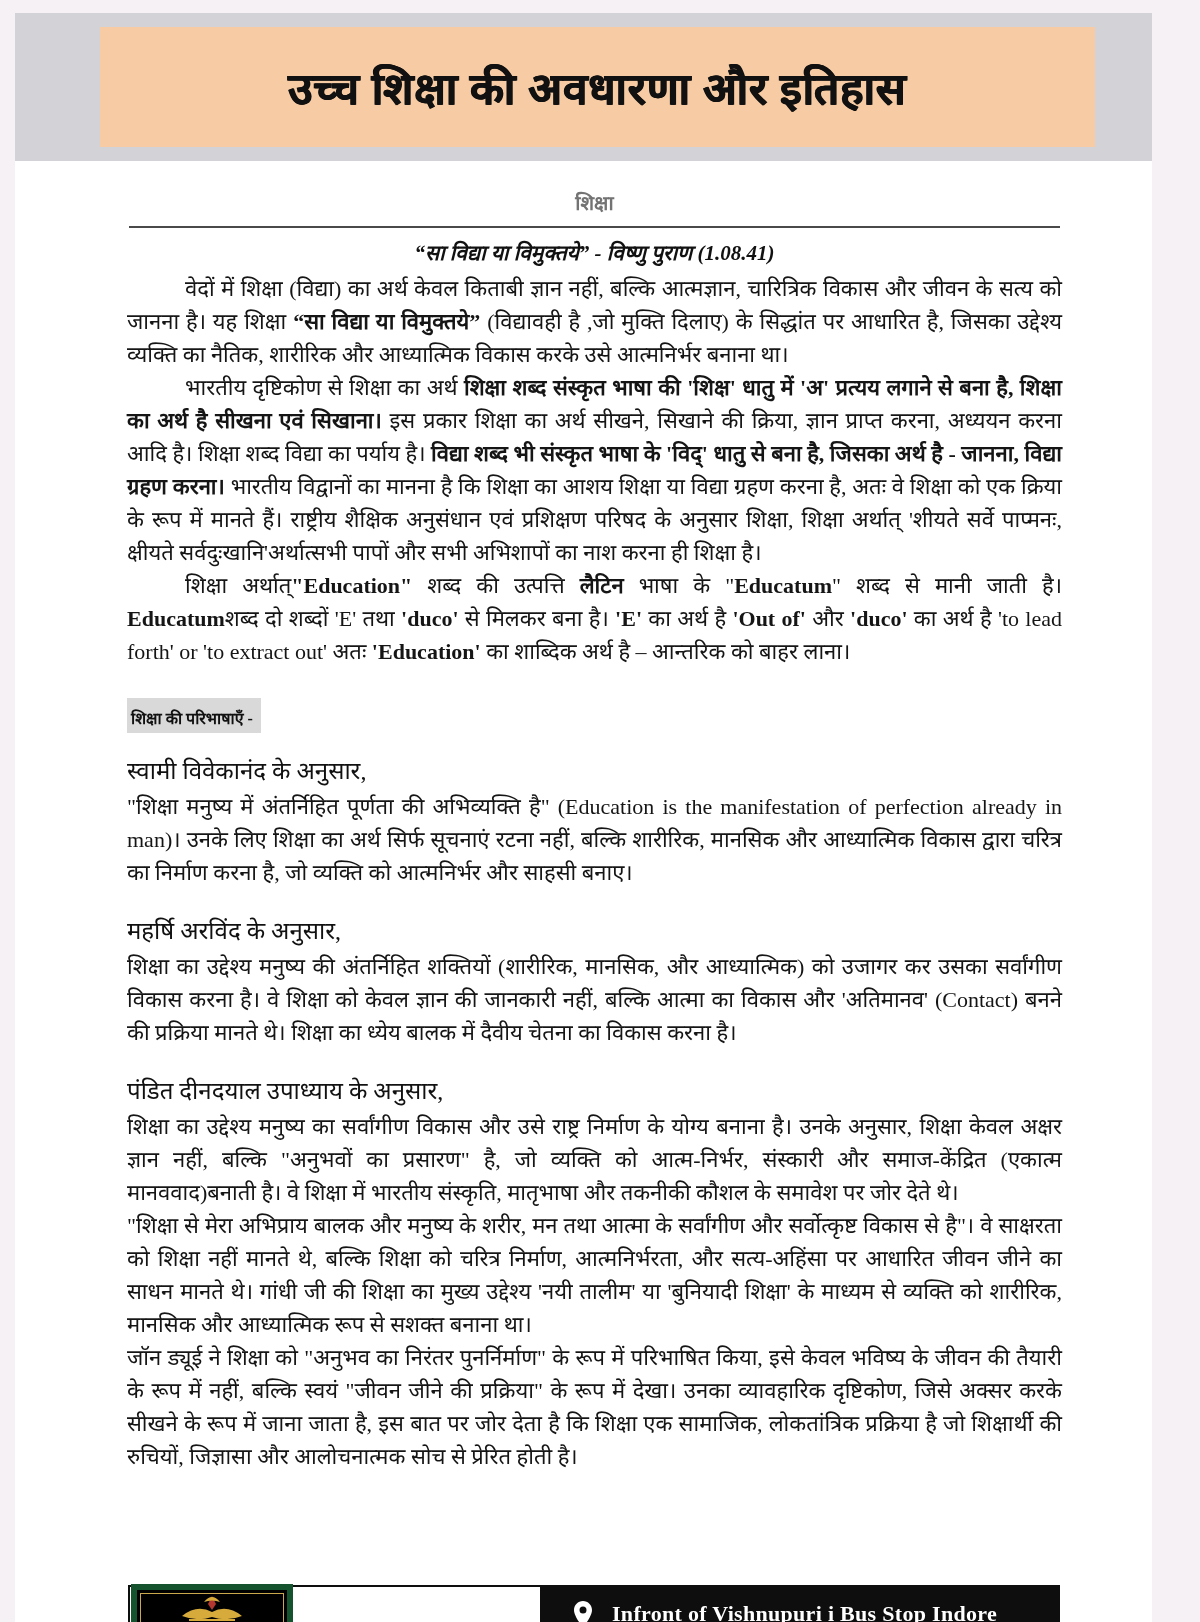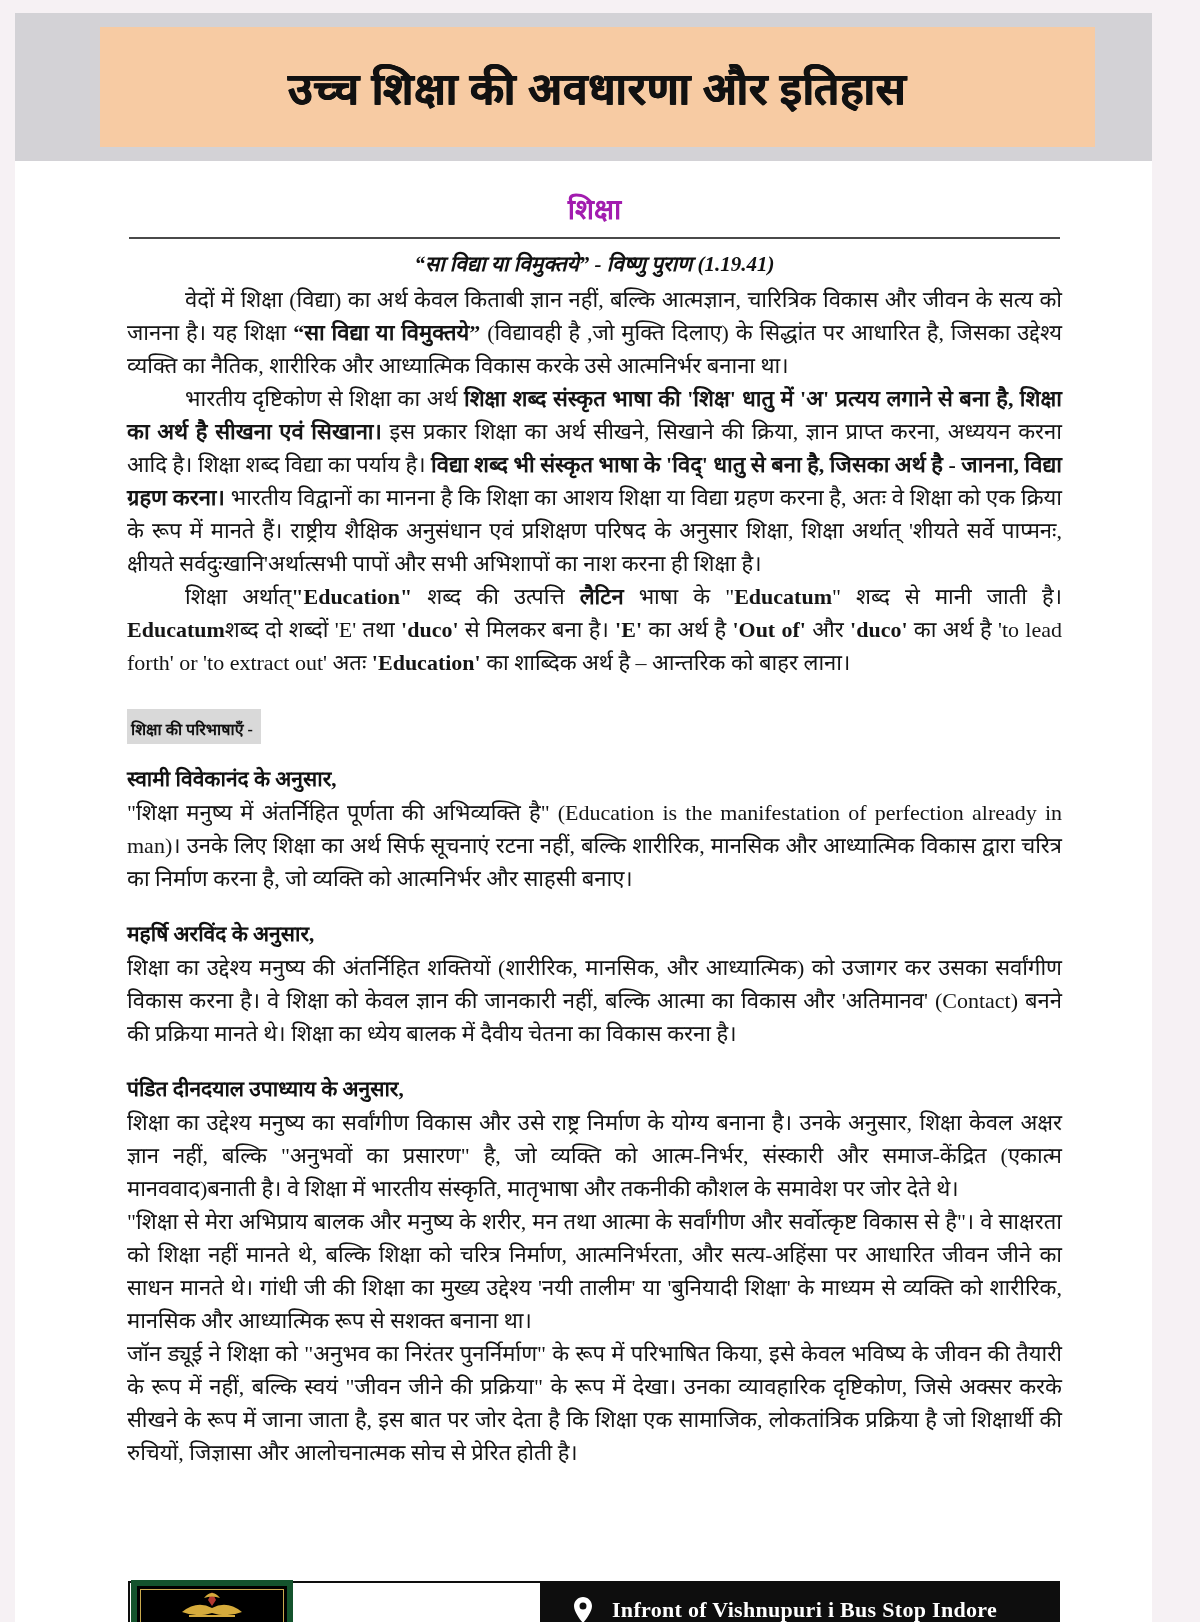--- a/index.html
+++ b/index.html
@@ -30,22 +30,22 @@
   }
   .title-box .main-title{
     font-size:44px;font-weight:bold;
     letter-spacing:1px;color:#111;
     text-shadow:0.6px 0 #111, -0.6px 0 #111;
   }
   .content{
     padding:0 90px 0 112px;
   }
   .sec-title{
-    text-align:center;font-size:28px;font-weight:bold;
-    margin:28px 0 10px 0;color:#a21caf;
+    text-align:center;font-size:20px;font-weight:bold;
+    margin:28px 0 10px 0;color:#737373;
   }
   .rule{
     border:none;border-top:2px solid #4a4a4a;
     margin:0 2px 10px 2px;
   }
   .quote{
     text-align:center;font-weight:bold;font-style:italic;
     font-size:21px;margin:4px 0 6px 0;color:#111;
   }
   p.bodytxt{
@@ -54,21 +54,21 @@
   }
   p.indent{text-indent:58px;}
   .defs-header{
     display:inline-block;
     background:#d9d9d9;
     font-weight:bold;font-size:16px;
     padding:9px 8px 4px 4px;
     margin:30px 0 2px 0;color:#111;
   }
   .def-heading{
-    font-weight:bold;font-size:21px;
+    font-weight:normal;font-size:24px;
     margin:24px 0 4px 0;color:#111;
   }
   .def-heading.first{margin-top:18px;}
   
   .footer{
     margin:112px 0 0 113px;
     width:932px;height:92px;
     background:#0e0e0e;
     display:flex;align-items:stretch;
   }
@@ -118,21 +118,21 @@
   <div class="top-band">
     <div class="title-box">
       <span class="main-title">उच्च शिक्षा की अवधारणा और इतिहास</span>
     </div>
   </div>
 
   <div class="content">
 
     <div class="sec-title">शिक्षा</div>
     <hr class="rule">
-    <div class="quote">“सा विद्या या विमुक्तये”  - विष्णु पुराण (1.19.41)</div>
+    <div class="quote">“सा विद्या या विमुक्तये”  - विष्णु पुराण (1.08.41)</div>
 
     <p class="bodytxt indent"><span>वेदों में शिक्षा (विद्या) का अर्थ केवल किताबी ज्ञान नहीं, बल्कि आत्मज्ञान, चारित्रिक विकास और जीवन के सत्य को जानना है। यह शिक्षा </span><span class="seg" style="font-weight: bold;">“सा विद्या या विमुक्तये”</span><span> (विद्यावही है ,जो मुक्ति दिलाए) के सिद्धांत पर आधारित है, जिसका उद्देश्य व्यक्ति का नैतिक, शारीरिक और आध्यात्मिक विकास करके उसे आत्मनिर्भर बनाना था।</span></p>
     <p class="bodytxt indent"><span>भारतीय दृष्टिकोण से शिक्षा का अर्थ </span><span class="seg" style="font-weight: bold;">शिक्षा शब्द संस्कृत भाषा की 'शिक्ष' धातु में 'अ' प्रत्यय लगाने से बना है, शिक्षा का अर्थ है सीखना एवं सिखाना।</span><span> इस प्रकार शिक्षा का अर्थ सीखने, सिखाने की क्रिया, ज्ञान प्राप्त करना, अध्ययन करना आदि है। शिक्षा शब्द विद्या का पर्याय है। </span><span class="seg" style="font-weight: bold;">विद्या शब्द भी संस्कृत भाषा के 'विद्' धातु से बना है, जिसका अर्थ है - जानना, विद्या ग्रहण करना।</span><span> भारतीय विद्वानों का मानना है कि शिक्षा का आशय शिक्षा या विद्या ग्रहण करना है, अतः वे शिक्षा को एक क्रिया के रूप में मानते हैं। राष्ट्रीय शैक्षिक अनुसंधान एवं प्रशिक्षण परिषद के अनुसार शिक्षा, शिक्षा अर्थात् 'शीयते सर्वे पाप्मनः, क्षीयते सर्वदुःखानि'अर्थात्सभी पापों और सभी अभिशापों का नाश करना ही शिक्षा है।</span></p>
     <p class="bodytxt indent"><span>शिक्षा अर्थात्</span><span class="seg" style="font-weight: bold;">"Education"</span><span> शब्द की उत्पत्ति </span><span class="seg" style="font-weight: bold;">लैटिन</span><span> भाषा के "</span><span class="seg" style="font-weight: bold;">Educatum</span><span>" शब्द से मानी जाती है। </span><span class="seg" style="font-weight: bold;">Educatum</span><span>शब्द दो शब्दों 'E' तथा </span><span class="seg" style="font-weight: bold;">'duco'</span><span> से मिलकर बना है। </span><span class="seg" style="font-weight: bold;">'E'</span><span> का अर्थ है </span><span class="seg" style="font-weight: bold;">'Out of'</span><span> और </span><span class="seg" style="font-weight: bold;">'duco'</span><span> का अर्थ है 'to lead forth' or 'to extract out' अतः </span><span class="seg" style="font-weight: bold;">'Education'</span><span> का शाब्दिक अर्थ है – आन्तरिक को बाहर लाना।</span></p>
 
     <div>
       <span class="defs-header">शिक्षा की परिभाषाएँ -</span>
     </div>
 
     <div class="def-heading first">स्वामी विवेकानंद के अनुसार,</div>

